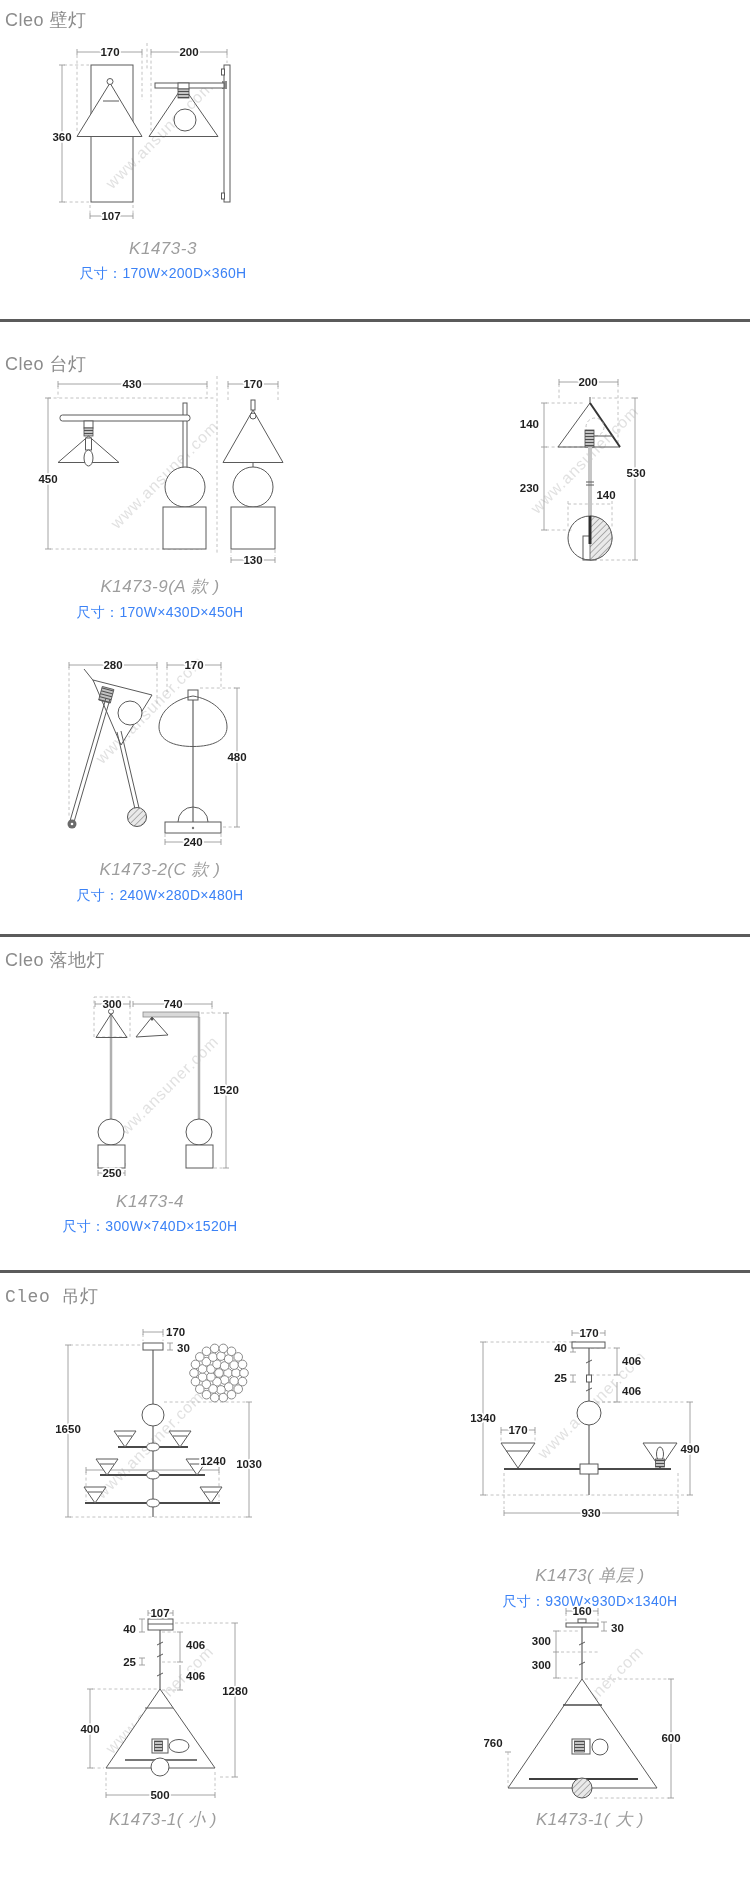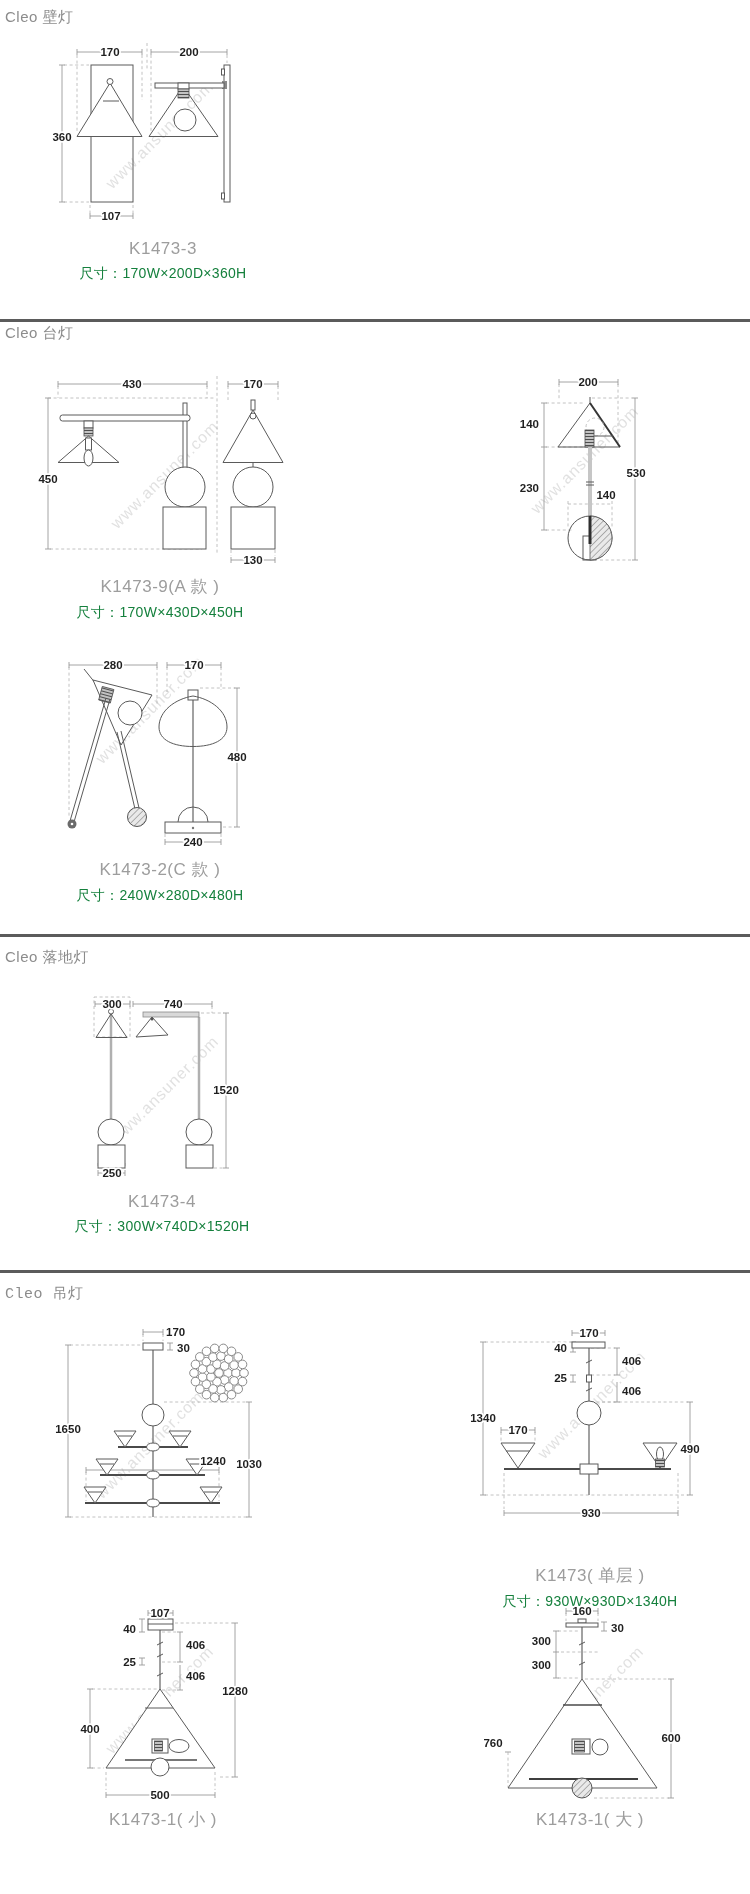--- a/index.html
+++ b/index.html
@@ -1,22 +1,22 @@
 <!DOCTYPE html>
 <html><head>
 <meta charset="utf-8">
 <style>
   html,body{margin:0;padding:0;background:#fff;}
   .page{position:relative;width:750px;height:1894px;background:#ffffff;overflow:hidden;
         font-family:"Liberation Sans",sans-serif;}
-  .section-title{position:absolute;color:#8c8c8c;font-size:15px;letter-spacing:0.5px;}
+  .section-title{position:absolute;color:#8c8c8c;font-size:18px;letter-spacing:0.5px;}
   .divider{position:absolute;left:0;width:750px;height:3px;background:#5b5b5b;}
   .caption{position:absolute;transform:translateX(-50%);text-align:center;white-space:nowrap;}
-  .caption .model{color:#9d9d9d;font-size:17px;letter-spacing:0.5px;}
-  .caption .size{color:#15803d;font-size:14px;margin-top:6px;letter-spacing:0.3px;}
+  .caption .model{color:#9d9d9d;font-size:17px;letter-spacing:0.5px;font-style:italic;}
+  .caption .size{color:#3b82f6;font-size:14px;margin-top:6px;letter-spacing:0.3px;}
   .wm{position:absolute;transform:translate(-50%,-50%) rotate(-45deg);color:#c9c9c9;opacity:0.55;
       font-size:16px;letter-spacing:1px;white-space:nowrap;pointer-events:none;}
   svg.draw{position:absolute;overflow:visible;}
   .ol{fill:none;stroke:#5a5a5a;stroke-width:1;}
   .olw{fill:#fff;stroke:#5a5a5a;stroke-width:1;}
   .olt{fill:none;stroke:#353535;stroke-width:2;}
   .bar{fill:none;stroke:#4a4a4a;stroke-width:1.8;}
   .rod{stroke:#c6c6c6;stroke-width:4;fill:none;}
   .rodm{stroke:#8a8a8a;stroke-width:1.6;fill:none;}
   .dim{stroke:#9a9a9a;stroke-width:0.9;fill:none;}
@@ -38,21 +38,21 @@
       </pattern>
       <pattern id="hpd" width="3" height="3" patternUnits="userSpaceOnUse">
         <rect width="3" height="3" fill="#c2c2c2"></rect>
         <line x1="0" y1="0.5" x2="3" y2="0.5" stroke="#4e4e4e" stroke-width="1"></line>
       </pattern>
     </defs>
   </svg>
 
   <div class="section-title" style="left:5px;top:8px;">Cleo 壁灯</div>
   <div class="divider" style="top:319px;"></div>
-  <div class="section-title" style="left:5px;top:324px;">Cleo 台灯</div>
+  <div class="section-title" style="left:5px;top:352px;">Cleo 台灯</div>
   <div class="divider" style="top:934px;"></div>
   <div class="section-title" style="left:5px;top:948px;">Cleo 落地灯</div>
   <div class="divider" style="top:1270px;"></div>
   <div class="section-title" style="left:5px;top:1284px;font-family:Liberation Mono, monospace;">Cleo 吊灯</div>
 
   <span class="wm" style="left:160px;top:135px;">www.ansuner.com</span>
   <span class="wm" style="left:165px;top:475px;">www.ansuner.com</span>
   <span class="wm" style="left:585px;top:460px;">www.ansuner.com</span>
   <span class="wm" style="left:150px;top:710px;">www.ansuner.com</span>
   <span class="wm" style="left:165px;top:1090px;">www.ansuner.com</span>
@@ -219,21 +219,21 @@
       <path class="ol" d="M67 22 L51 42 M67 22 L83 40 M51 42 L83 40"></path>
       <circle cx="67" cy="24" r="1.5" fill="#555"></circle>
       <circle class="olw" cx="114" cy="137" r="13"></circle>
       <rect class="olw" x="101" y="150" width="27" height="23"></rect>
     </g>
     <text class="dlabel" x="27" y="13" text-anchor="middle">300</text>
     <text class="dlabel" x="88" y="13" text-anchor="middle">740</text>
     <text class="dlabel" x="141" y="99" text-anchor="middle">1520</text>
     <text class="dlabel" x="27" y="182" text-anchor="middle">250</text>
   </svg>
-  <div class="caption" style="left:162px;top:1192px;">
+  <div class="caption" style="left:150px;top:1192px;">
     <div class="model">K1473-4</div>
     <div class="size">尺寸：300W×740D×1520H</div>
   </div>
 
   <svg class="draw" style="left:55px;top:1320px;" width="215" height="210" viewBox="0 0 215 210">
     <g>
       <path class="dim" d="M88 9 V15 M88 12 H108 M108 9 V15"></path>
       <path class="dim" d="M112 23 H118 M115 23 V30 M112 30 H118"></path>
       <path class="dim" d="M10 25 H16 M13 25 V197 M10 197 H16"></path>
       <path class="dim" d="M31 147 V153 M31 150 H164 M164 147 V153"></path>

